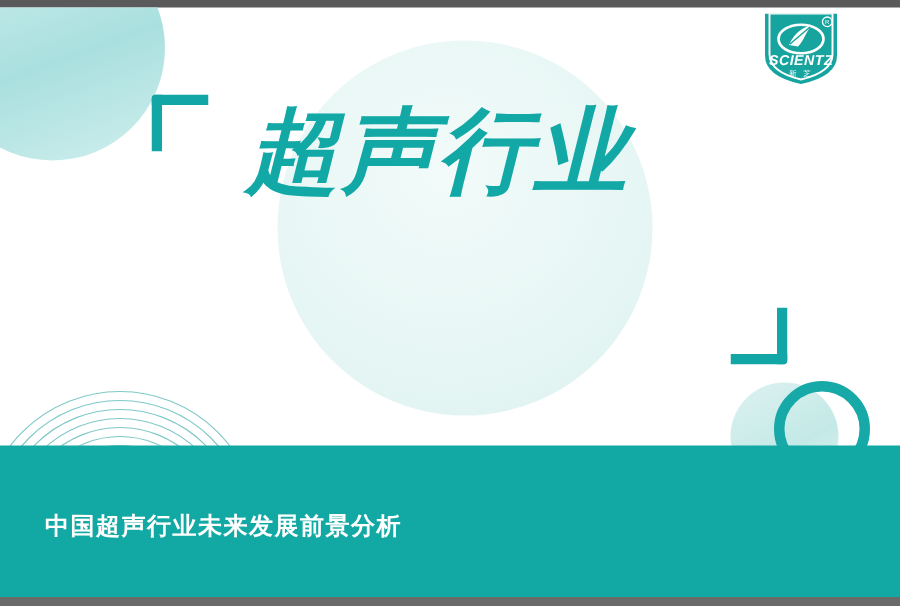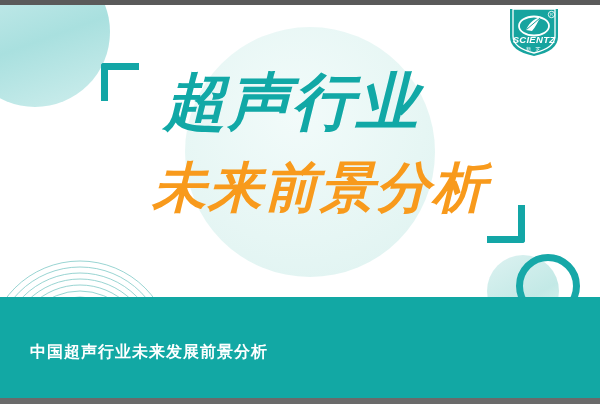--- a/index.html
+++ b/index.html
@@ -202,21 +202,20 @@
   </div>
 
   <div class="deco" id="deco-circle-right-fill"></div>
   <div class="deco" id="deco-ring-right"></div>
 
   <div class="deco" id="bracket-top-left"></div>
   <div class="deco" id="bracket-bottom-right"></div>
 
   <div id="title-block">
     <div id="title-line-1">超声行业</div>
-    <div id="title-line-2">未来前景分析</div>
   </div>
 
   <div id="footer-bar">
     <div id="footer-subtitle">中国超声行业未来发展前景分析</div>
   </div>
 
   <div id="logo">
     <svg width="56" height="48" viewBox="0 0 56 48" aria-hidden="true">
       <path d="M4 0 H52 V28 Q52 42 28 47 Q4 42 4 28 Z" fill="#17a49f"></path>
       <path d="M7 0 H49 V27 Q49 39 28 44 Q7 39 7 27 Z" fill="none" stroke="#ffffff" stroke-width="1.3"></path>

